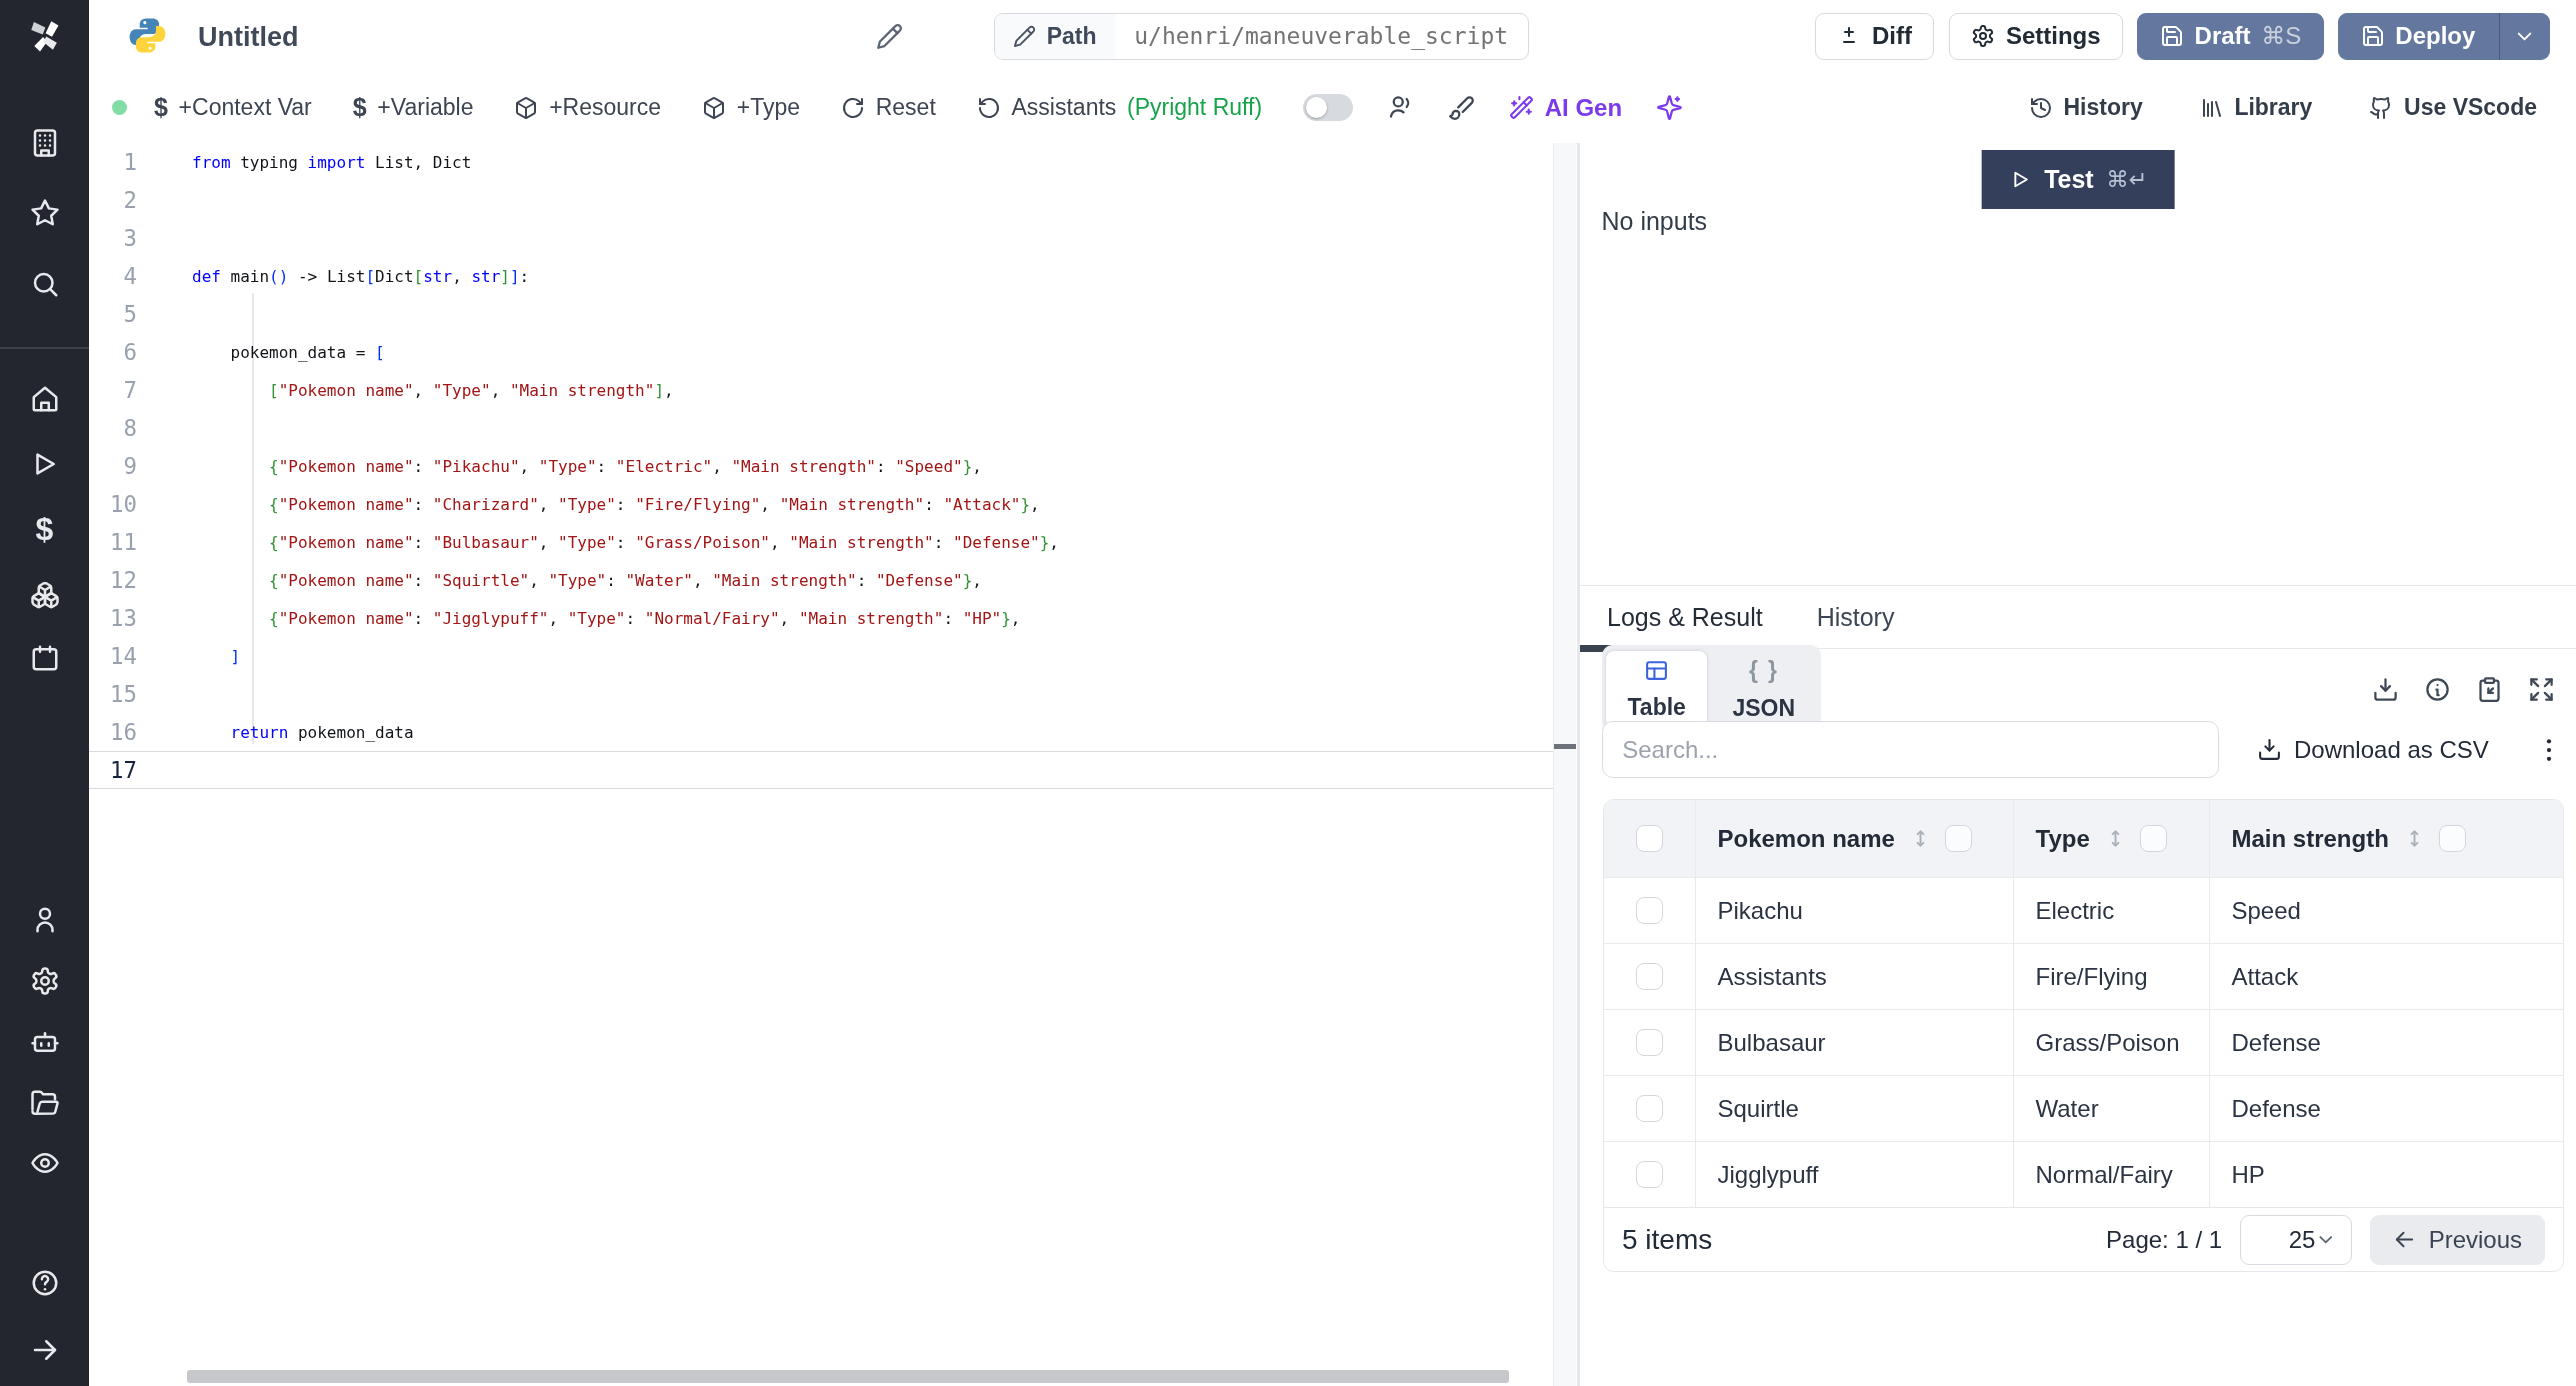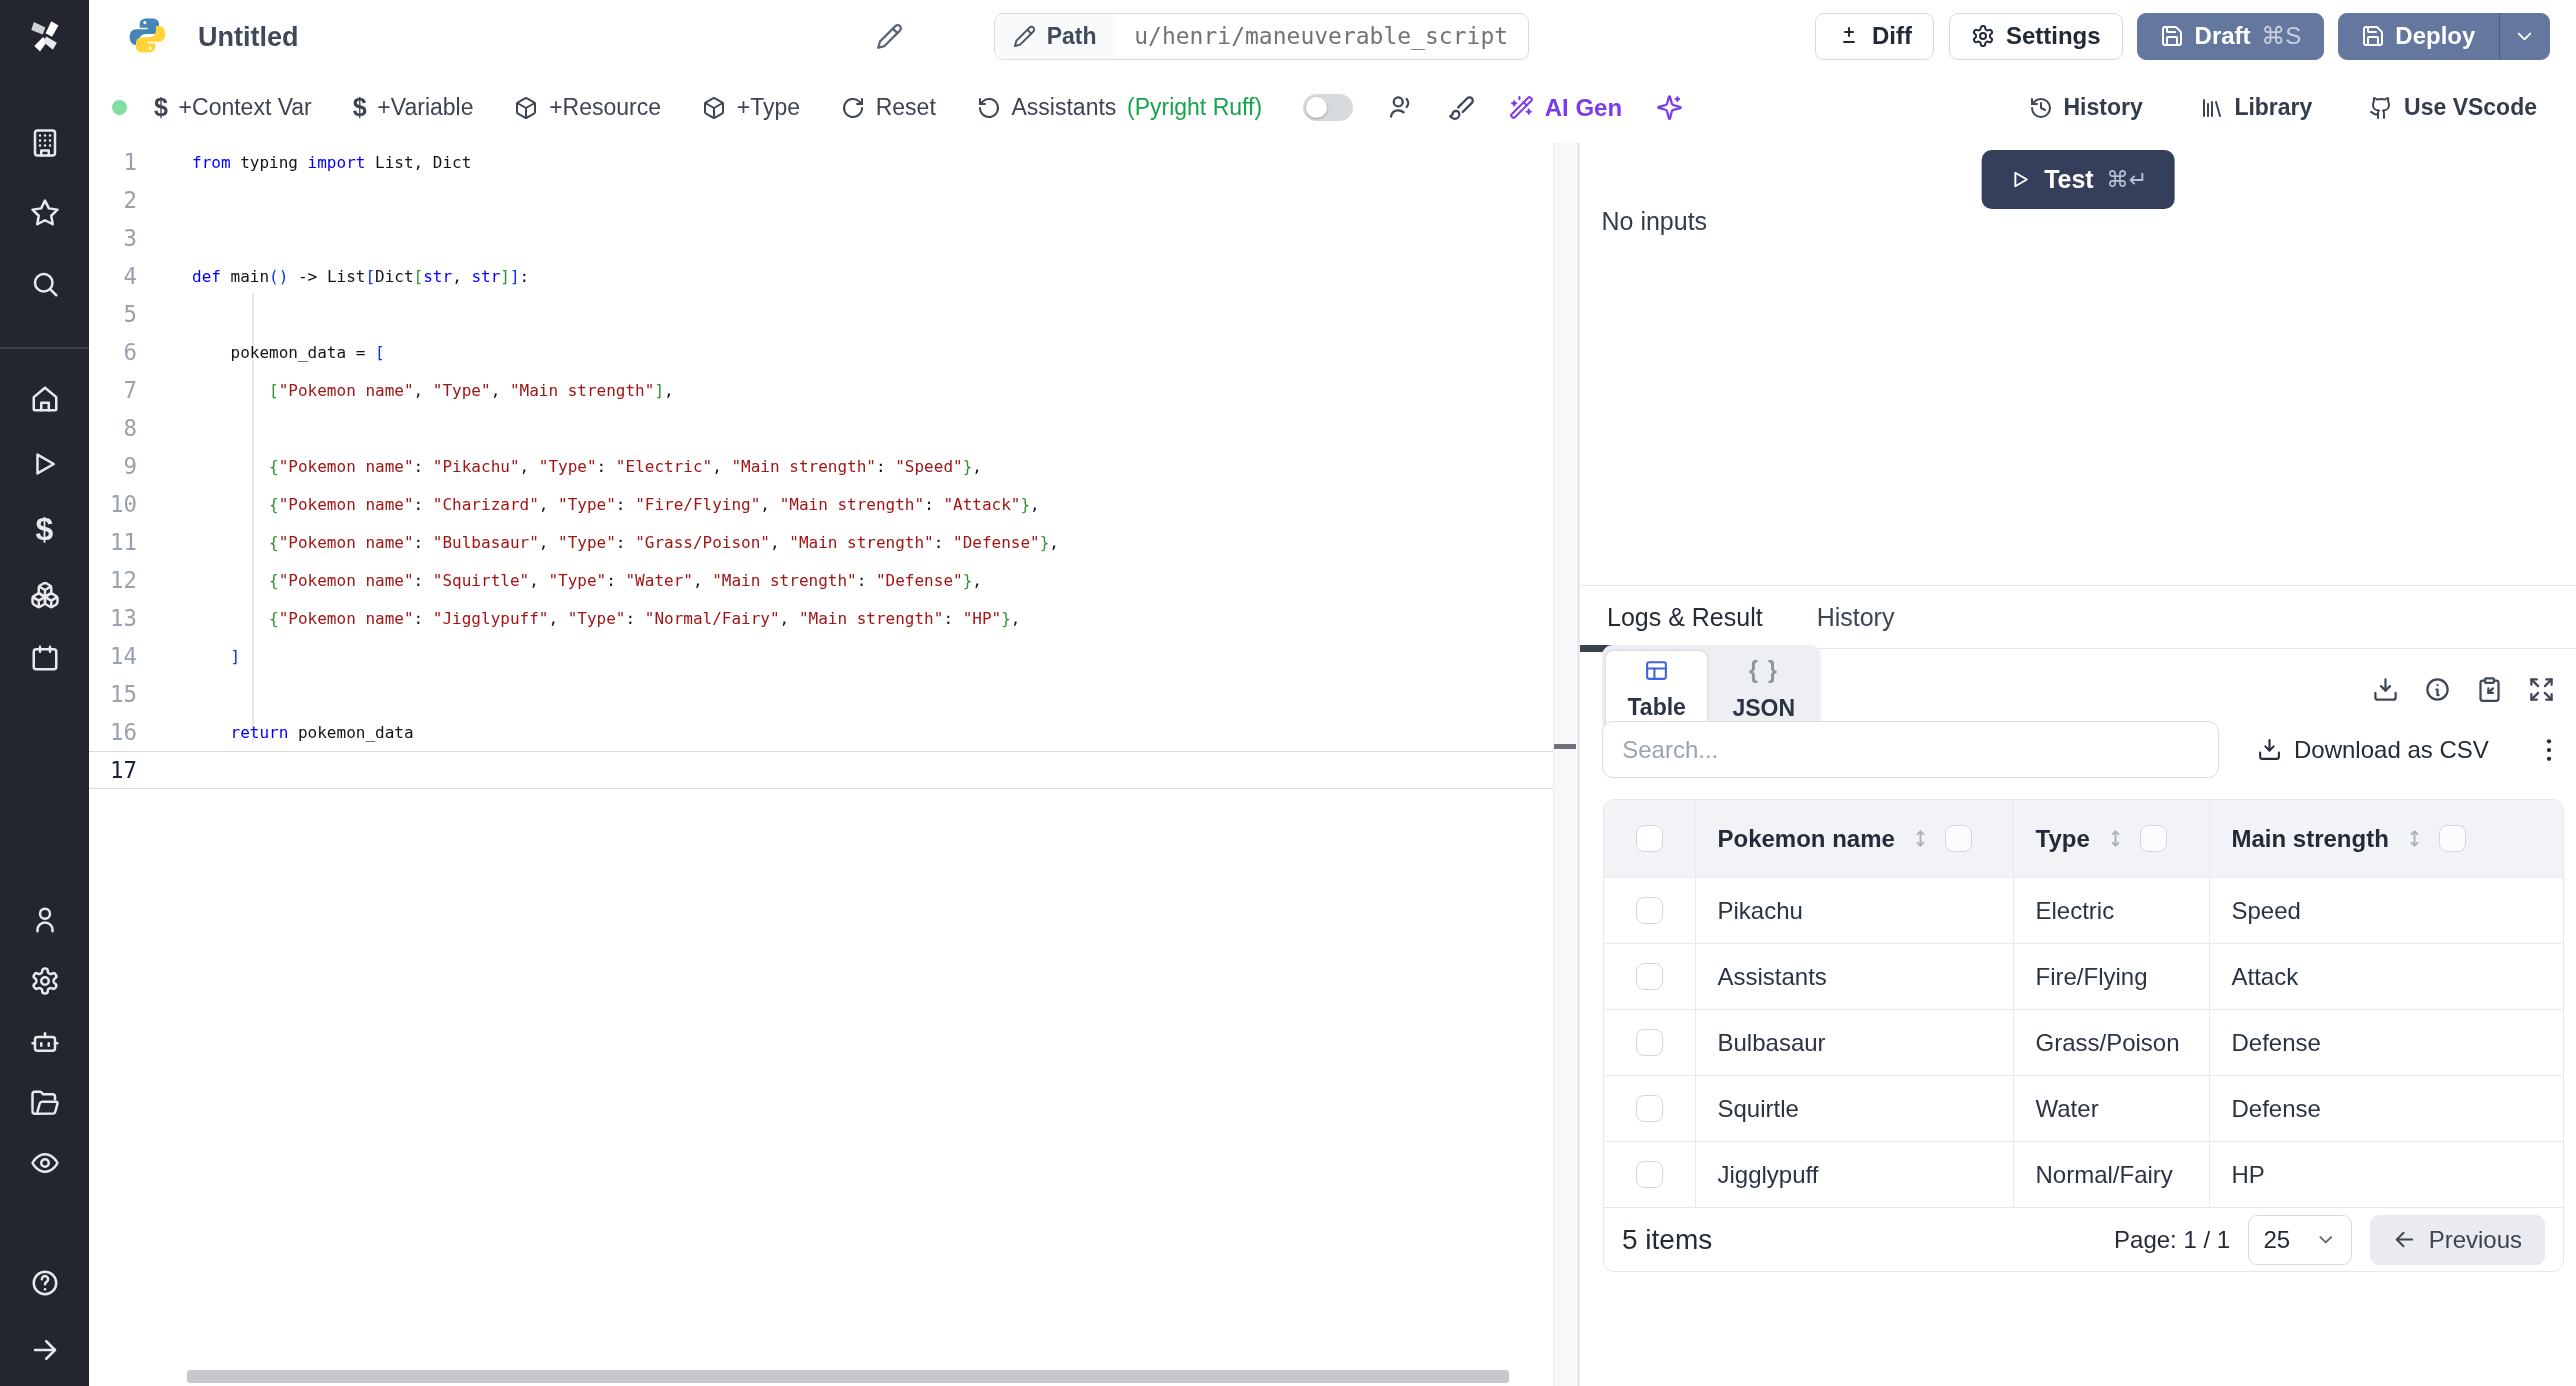--- a/index.html
+++ b/index.html
@@ -82,21 +82,21 @@
   #hscrollbar { position:absolute; left:98px; top:1227px; width:1322px; height:12.5px;
     background:#c6c8cb; border-radius:2.7px; cursor:grab; }
 
   
   #v-divider { position:absolute; left:1577px; top:143px; width:2.7px; height:1243px; background:#e6e8eb; }
 
   
   #right-panel { position:absolute; left:1580px; top:143px; width:996px; height:1243px; background:#fff; }
   #test-btn { position:absolute; left:50%; transform:translateX(-50%); top:7.2px; height:59px;
     display:flex; align-items:center; gap:12.5px; padding:0 27px; background:#343f5b; color:#fff;
-    border:none; border-radius:10px; font-size:25px; font-weight:600; cursor:pointer; font-family:inherit; }
+    border:none; border-radius:0; font-size:25px; font-weight:600; cursor:pointer; font-family:inherit; }
   #test-btn .ic { width:23px; height:23px; }
   #test-btn .shortcut { font-weight:400; font-size:22.4px; color:#b7c0d2; }
   #no-inputs { position:absolute; left:21.5px; top:64px; font-size:25px; color:#333c49; }
 
   #result-tabs { position:absolute; left:0; top:442px; width:100%; height:64px;
     border-top:1.8px solid #e6e8eb; border-bottom:1.8px solid #e6e8eb; display:flex; align-items:center; }
   .rtab { font-size:25px; color:#3c4654; padding:0 27px; height:100%; display:flex; align-items:center; cursor:pointer; }
   .rtab.active { color:#242c38; font-weight:500; }
   #tab-underline { position:absolute; left:0; top:59px; width:208px; height:7.2px; background:#39434f; }
 
@@ -133,21 +133,21 @@
   .sq { width:27px; height:27px; border:1.8px solid #d2d7dd; border-radius:8px; background:#fff;
     flex:0 0 auto; cursor:pointer; }
   .th-cell .sq.filter { margin-left:12.5px; background:#fbfcfd; }
   .cb-cell { justify-content:center; padding-left:0; }
   .trow { height:66px; border-top:1.8px solid #e8eaee; }
   .td-cell { font-size:24px; color:#2b3443; }
   #tfoot { height:64px; border-top:1.8px solid #e5e7eb; display:flex; align-items:center; padding:0 18px; }
   #items-count { font-size:28px; color:#232b38; }
   #tfoot .right { margin-left:auto; display:flex; align-items:center; gap:18px; }
   #page-indicator { font-size:24px; color:#232b38; }
-  #page-size { display:flex; align-items:center; justify-content:space-between; width:104px; height:50px;
+  #page-size { display:flex; align-items:center; justify-content:flex-end; width:112px; height:50px;
     border:1.8px solid #d7dbe0; border-radius:9px; padding:0 14.3px; font-size:24px; color:#232b38;
     background:#fff; cursor:pointer; }
   #page-size .ic { width:21.5px; height:21.5px; color:#5b6472; }
   #prev-btn { display:flex; align-items:center; gap:12.5px; height:50px; padding:0 23px;
     background:#e9ebef; border:none; border-radius:9px; font-size:24px; font-weight:500;
     color:#3a4453; cursor:pointer; font-family:inherit; }
   #prev-btn .ic { width:23px; height:23px; }
 </style>
 </head>
 <body>

